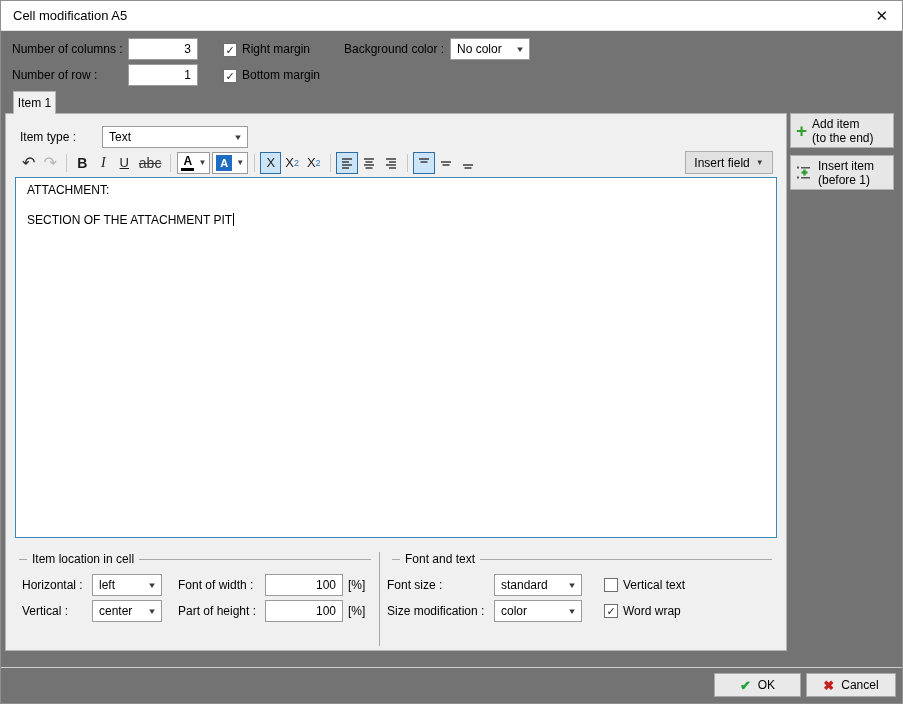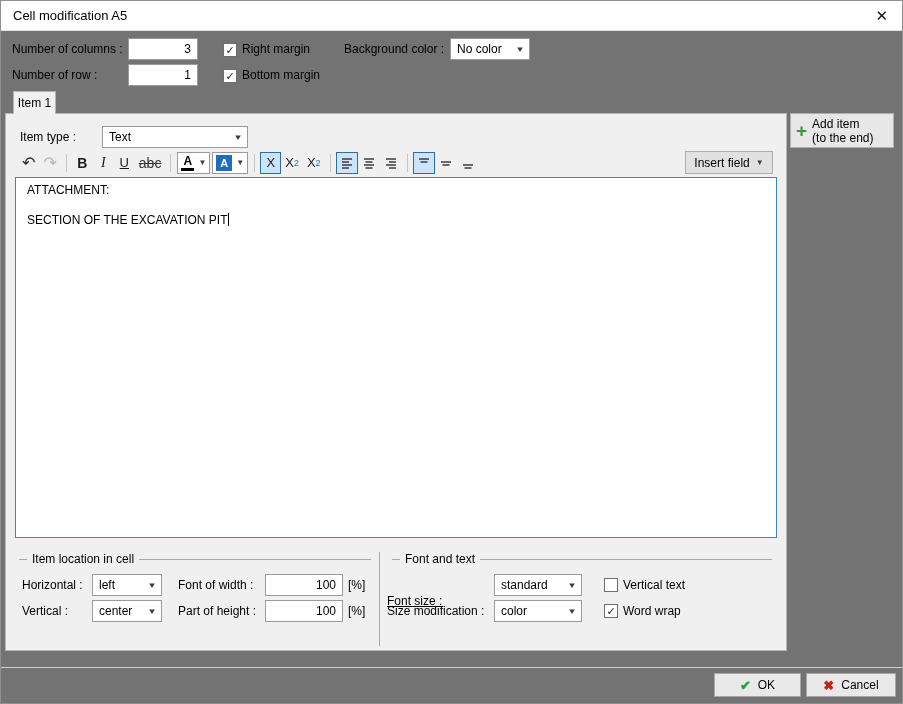--- a/index.html
+++ b/index.html
@@ -218,21 +218,21 @@
     </div>
 
     <div class="push-btn" style="left:679px;top:37px;width:88px;">
       <span>Insert field</span>
       <span class="arrow">▼</span>
     </div>
 
     <div class="editor">
       <div>ATTACHMENT:</div>
       <div class="spacer-line"></div>
-      <div><span>SECTION OF THE EXCAVATION PIT</span><span class="caret"></span></div>
+      <div><span>SECTION OF THE ATTACHMENT PIT</span><span class="caret"></span></div>
     </div>
 
     <div class="group-hdr" style="left:13px;top:438px;width:352px;">
       <span class="hline lead"></span>
       <span>Item location in cell</span>
       <span class="hline grow"></span>
     </div>
     <div class="vdiv" style="left:373px;top:438px;height:94px;"></div>
 
     <span class="lbl" style="left:16px;top:460px;">Horizontal :</span>
@@ -256,21 +256,21 @@
       <span>100</span>
     </div>
     <span class="lbl" style="left:342px;top:486px;">[%]</span>
 
     <div class="group-hdr" style="left:386px;top:438px;width:380px;">
       <span class="hline lead"></span>
       <span>Font and text</span>
       <span class="hline grow"></span>
     </div>
 
-    <span class="lbl" style="left:381px;top:476px;text-decoration:underline;">Font size :</span>
+    <span class="lbl" style="left:381px;top:460px;">Font size :</span>
     <div class="select" style="left:488px;top:460px;width:88px;">
       <span>standard</span>
       <span class="arrow">▼</span>
     </div>
     <div class="checkbox" style="left:598px;top:464px;"></div>
     <span class="lbl" style="left:617px;top:460px;">Vertical text</span>
 
     <span class="lbl" style="left:381px;top:486px;">Size modification :</span>
     <div class="select" style="left:488px;top:486px;width:88px;">
       <span>color</span>
@@ -283,20 +283,34 @@
 
   </div>
 
   <div class="side-btn" style="top:112px;">
     <span class="plus-icon">+</span>
     <span class="txt">
       <span>Add item</span><br>
       <span>(to the end)</span>
     </span>
   </div>
+  <div class="side-btn" style="top:154px;">
+    <svg width="17" height="17" viewBox="0 0 17 17">
+      <rect x="1" y="2.5" width="2" height="2" fill="#555"></rect>
+      <rect x="5" y="3" width="9" height="1.5" fill="#555"></rect>
+      <rect x="1" y="12.5" width="2" height="2" fill="#555"></rect>
+      <rect x="5" y="13" width="9" height="1.5" fill="#555"></rect>
+      <line x1="8.5" y1="5.5" x2="8.5" y2="11.5" stroke="#2f9e2f" stroke-width="2.4"></line>
+      <line x1="5.5" y1="8.5" x2="11.5" y2="8.5" stroke="#2f9e2f" stroke-width="2.4"></line>
+    </svg>
+    <span class="txt">
+      <span>Insert item</span><br>
+      <span>(before 1)</span>
+    </span>
+  </div>
 
   <div class="footer-line"></div>
   <div class="footer-btn" style="left:713px;width:87px;">
     <span class="ok-check">✔</span>
     <span>OK</span>
   </div>
   <div class="footer-btn" style="left:805px;width:90px;">
     <span class="cancel-cross">✖</span>
     <span>Cancel</span>
   </div>

